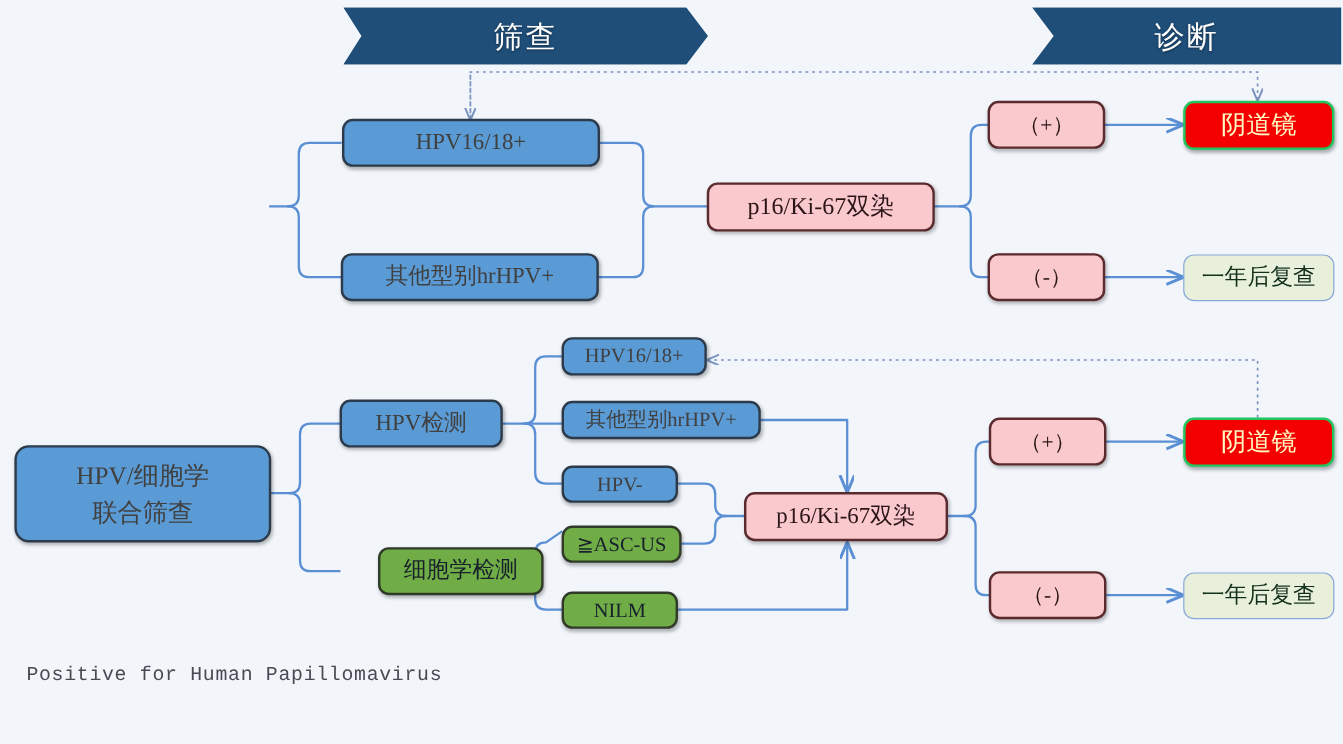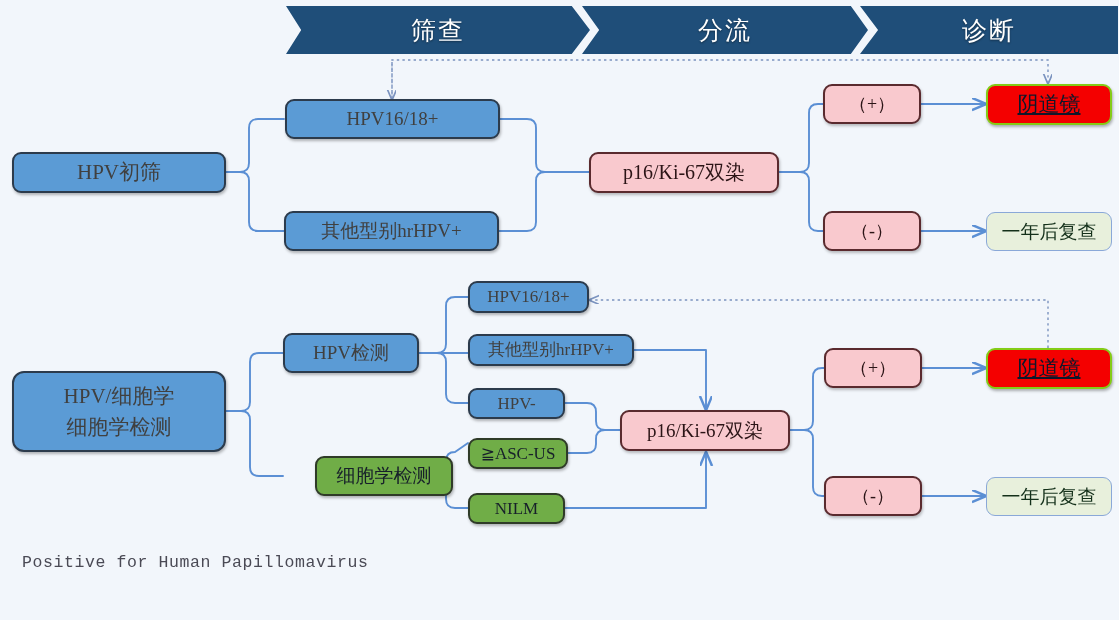--- a/index.html
+++ b/index.html
@@ -55,24 +55,23 @@
     box-shadow:1px 2px 3px rgba(0,0,0,.28);
   }
   .pink{
     background:#f9c9ce;
     border:2px solid #5a2a2e;
     color:#2b1416;
     box-shadow:1px 2px 3px rgba(0,0,0,.25);
   }
   .red{
     background:#f40000;
-    border:2px solid #84cc16;
-    color:#0f172a;
+    border:2px solid #22c55e;
+    color:#fef9c3;
     box-shadow:1px 2px 3px rgba(0,0,0,.3);
-    text-decoration:underline;
   }
   .paleGreen{
     background:#e8f0dc;
     border:1.6px solid #8aa8d8;
     color:#14301a;
   }
   .two-line{line-height:1.45;}
 
   
   .footnote{
@@ -87,23 +86,20 @@
   }
 </style>
 </head>
 <body>
 
 <div id="canvas">
 
   <div class="chev c1">
     <span>筛查</span>
   </div>
-  <div class="chev c2">
-    <span>分流</span>
-  </div>
   <div class="chev c3">
     <span>诊断</span>
   </div>
 
   <svg class="layer">
     <defs>
       <marker id="arw" markerWidth="9" markerHeight="9" refX="7.4" refY="3.2" orient="auto" markerUnits="strokeWidth">
         <path d="M0,0 L7.6,3.2 L0,6.4" fill="none" stroke="#5b8fd4" stroke-width="1.3"></path>
       </marker>
       <marker id="arwd" markerWidth="9" markerHeight="9" refX="7.4" refY="3.2" orient="auto" markerUnits="strokeWidth">
@@ -157,23 +153,20 @@
 
     <g fill="none" stroke="#7b93bf" stroke-width="1.4" stroke-dasharray="2.4,3.2" stroke-linecap="butt">
 
       <path d="M392,100 L392,60 L1048,60 L1048,84" marker-end="url(#arwd)"></path>
       <path d="M392,62 L392,100" marker-end="url(#arwd)"></path>
 
       <path d="M1048,348 L1048,300 L589,300" marker-end="url(#arwd)"></path>
     </g>
   </svg>
 
-  <div class="node blue" style="left:12px;top:152px;width:214px;height:41px;font-size:21px;">
-    <span>HPV初筛</span>
-  </div>
 
   <div class="node blue" style="left:285px;top:99px;width:215px;height:40px;font-size:19px;">
     <span>HPV16/18+</span>
   </div>
 
   <div class="node blue" style="left:284px;top:211px;width:215px;height:40px;font-size:19px;">
     <span>其他型别hrHPV+</span>
   </div>
 
   <div class="node pink" style="left:589px;top:152px;width:190px;height:41px;font-size:20px;">
@@ -191,21 +184,21 @@
   <div class="node red" style="left:986px;top:84px;width:126px;height:41px;font-size:21px;">
     <span>阴道镜</span>
   </div>
 
   <div class="node paleGreen" style="left:986px;top:212px;width:126px;height:39px;font-size:19px;">
     <span>一年后复查</span>
   </div>
 
   <div class="node blue two-line" style="left:12px;top:371px;width:214px;height:81px;font-size:21px;border-radius:12px;">
     <span>HPV/细胞学
-细胞学检测</span>
+联合筛查</span>
   </div>
 
   <div class="node blue" style="left:283px;top:333px;width:136px;height:40px;font-size:19px;">
     <span>HPV检测</span>
   </div>
 
   <div class="node green" style="left:283px;top:456px;width:138px;height:40px;font-size:19px;margin-left:32px;">
     <span>细胞学检测</span>
   </div>
 

